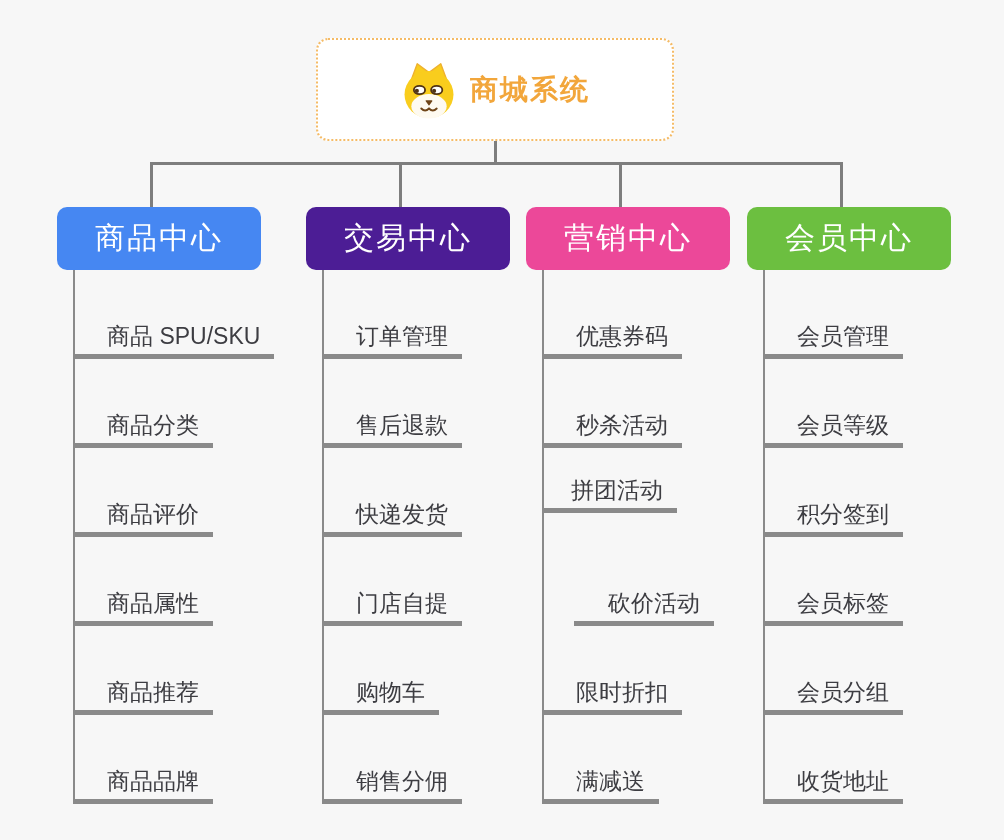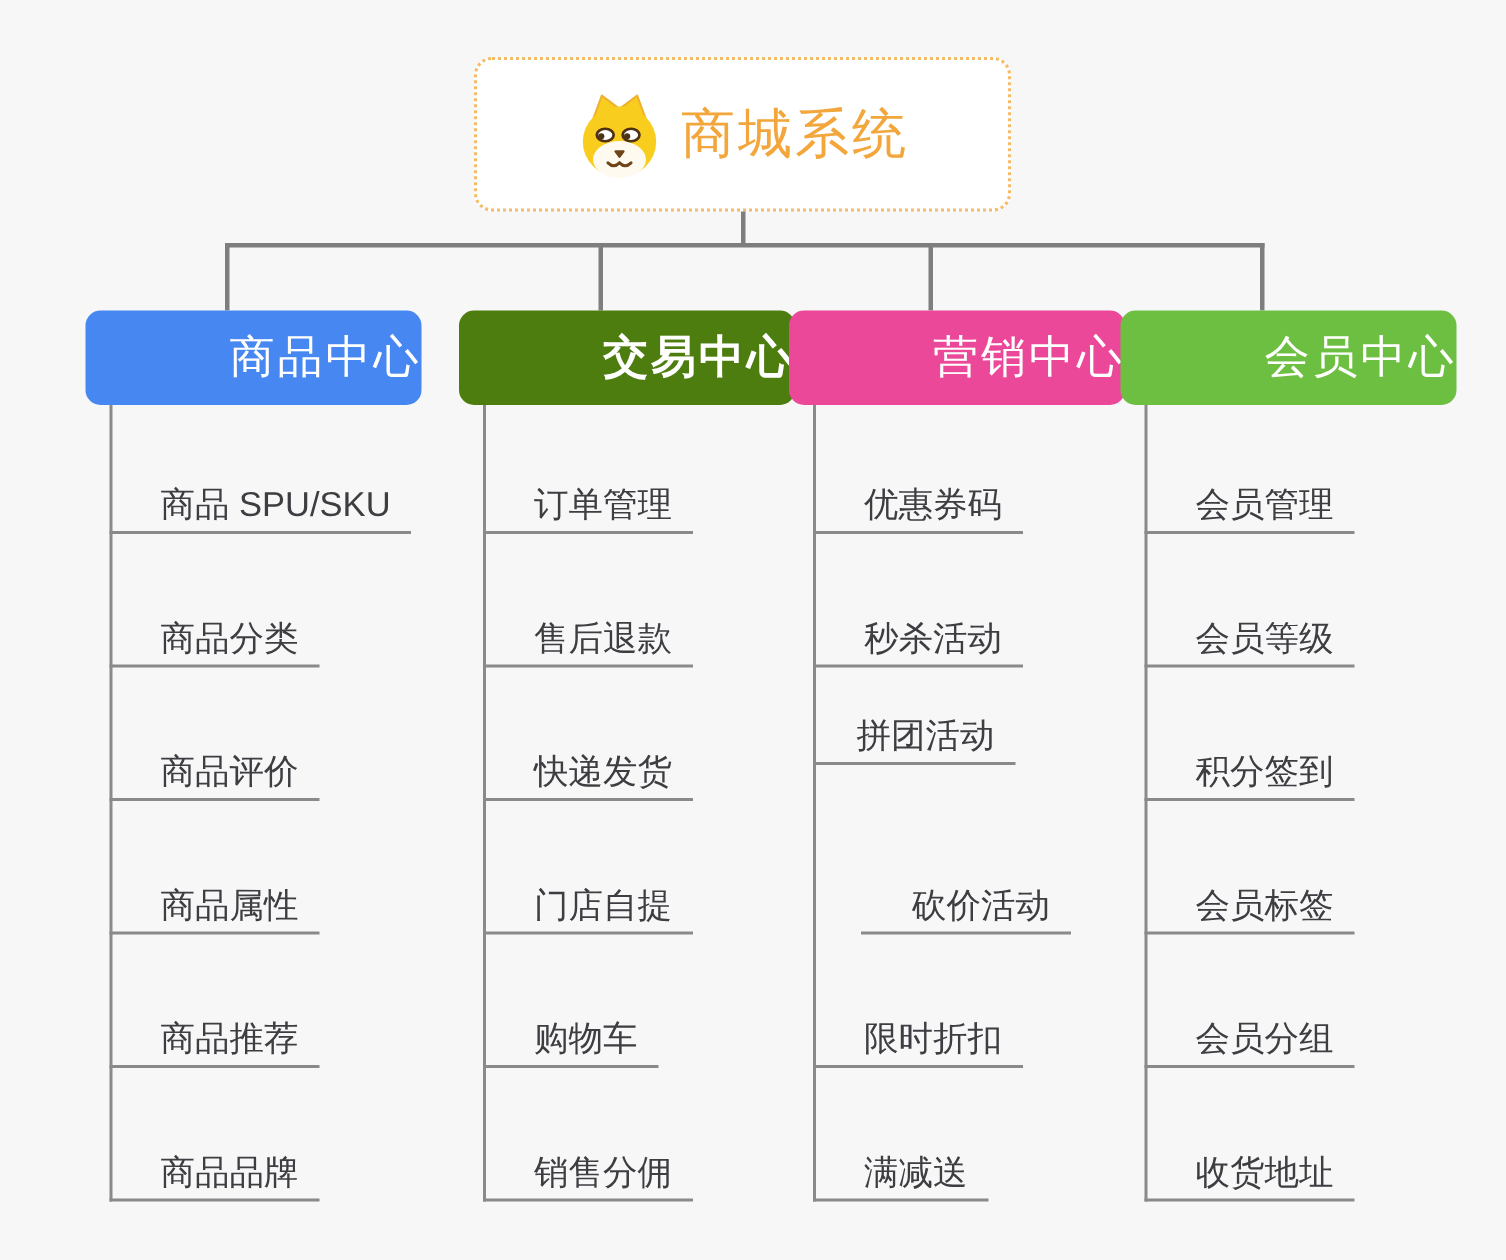--- a/index.html
+++ b/index.html
@@ -21,46 +21,46 @@
     left:316px;top:38px;width:358px;height:103px;
     box-sizing:border-box;
     background:#ffffff;
     border:2px dotted #f5bb66;
     border-radius:12px;
     display:flex;align-items:center;justify-content:center;
     gap:12px;
     cursor:pointer;
   }
   .root-label{
-    font-size:36px;
-    font-weight:400;
+    font-size:28px;
+    font-weight:700;
     letter-spacing:2px;
     color:#f2a63b;
     white-space:nowrap;
   }
   .branch-node{
     position:absolute;
-    width:224px;height:63px;
+    width:204px;height:63px;
     border-radius:10px;
-    display:flex;align-items:center;justify-content:flex-end;
+    display:flex;align-items:center;justify-content:center;
     color:#ffffff;
     font-size:30px;
     letter-spacing:2px;
     white-space:nowrap;
     cursor:pointer;
   }
   .topic{
     position:absolute;
     height:36px;
     line-height:36px;
     font-size:23px;
     color:#3d3d42;
     white-space:nowrap;
     padding:0 14px 0 34px;
-    border-bottom:2px solid #0f172a;
+    border-bottom:5px solid #0f172a;
     cursor:pointer;
   }
 </style>
 </head>
 <body>
 
 <div id="canvas" style="background: rgb(247, 247, 247);">
   <div class="root-node" style="border-color: rgb(245, 187, 102);">
     <svg width="58" height="62" viewBox="0 0 64 68" aria-hidden="true">
 
@@ -89,21 +89,21 @@
       <span>商品中心</span>
     </div>
     <div class="rail" style="background: rgb(138, 138, 138); left: 73px; top: 270px; height: 531px;"></div>
     <div class="topic" style="left: 73px; top: 318px; border-bottom-color: rgb(138, 138, 138);">商品 SPU/SKU</div>
     <div class="topic" style="left: 73px; top: 407px; border-bottom-color: rgb(138, 138, 138);">商品分类</div>
     <div class="topic" style="left: 73px; top: 496px; border-bottom-color: rgb(138, 138, 138);">商品评价</div>
     <div class="topic" style="left: 73px; top: 585px; border-bottom-color: rgb(138, 138, 138);">商品属性</div>
     <div class="topic" style="left: 73px; top: 674px; border-bottom-color: rgb(138, 138, 138);">商品推荐</div>
     <div class="topic" style="left: 73px; top: 763px; border-bottom-color: rgb(138, 138, 138);">商品品牌</div>
     <div class="line" style="background: rgb(126, 126, 126); left: 398.5px; top: 162px; width: 3px; height: 45px;"></div>
-    <div class="branch-node" style="left: 306px; top: 207px; background: #4d7c0f; font-weight: bold;">
+    <div class="branch-node" style="left: 306px; top: 207px; background: #4c1d95;">
       <span>交易中心</span>
     </div>
     <div class="rail" style="background: rgb(138, 138, 138); left: 322px; top: 270px; height: 531px;"></div>
     <div class="topic" style="left: 322px; top: 318px; border-bottom-color: rgb(138, 138, 138);">订单管理</div>
     <div class="topic" style="left: 322px; top: 496px; border-bottom-color: rgb(138, 138, 138);">快递发货</div>
     <div class="topic" style="left: 322px; top: 407px; border-bottom-color: rgb(138, 138, 138);">售后退款</div>
     <div class="topic" style="left: 322px; top: 585px; border-bottom-color: rgb(138, 138, 138);">门店自提</div>
     <div class="topic" style="left: 322px; top: 674px; border-bottom-color: rgb(138, 138, 138);">购物车</div>
     <div class="topic" style="left: 322px; top: 763px; border-bottom-color: rgb(138, 138, 138);">销售分佣</div>
     <div class="line" style="background: rgb(126, 126, 126); left: 618.5px; top: 162px; width: 3px; height: 45px;"></div>

